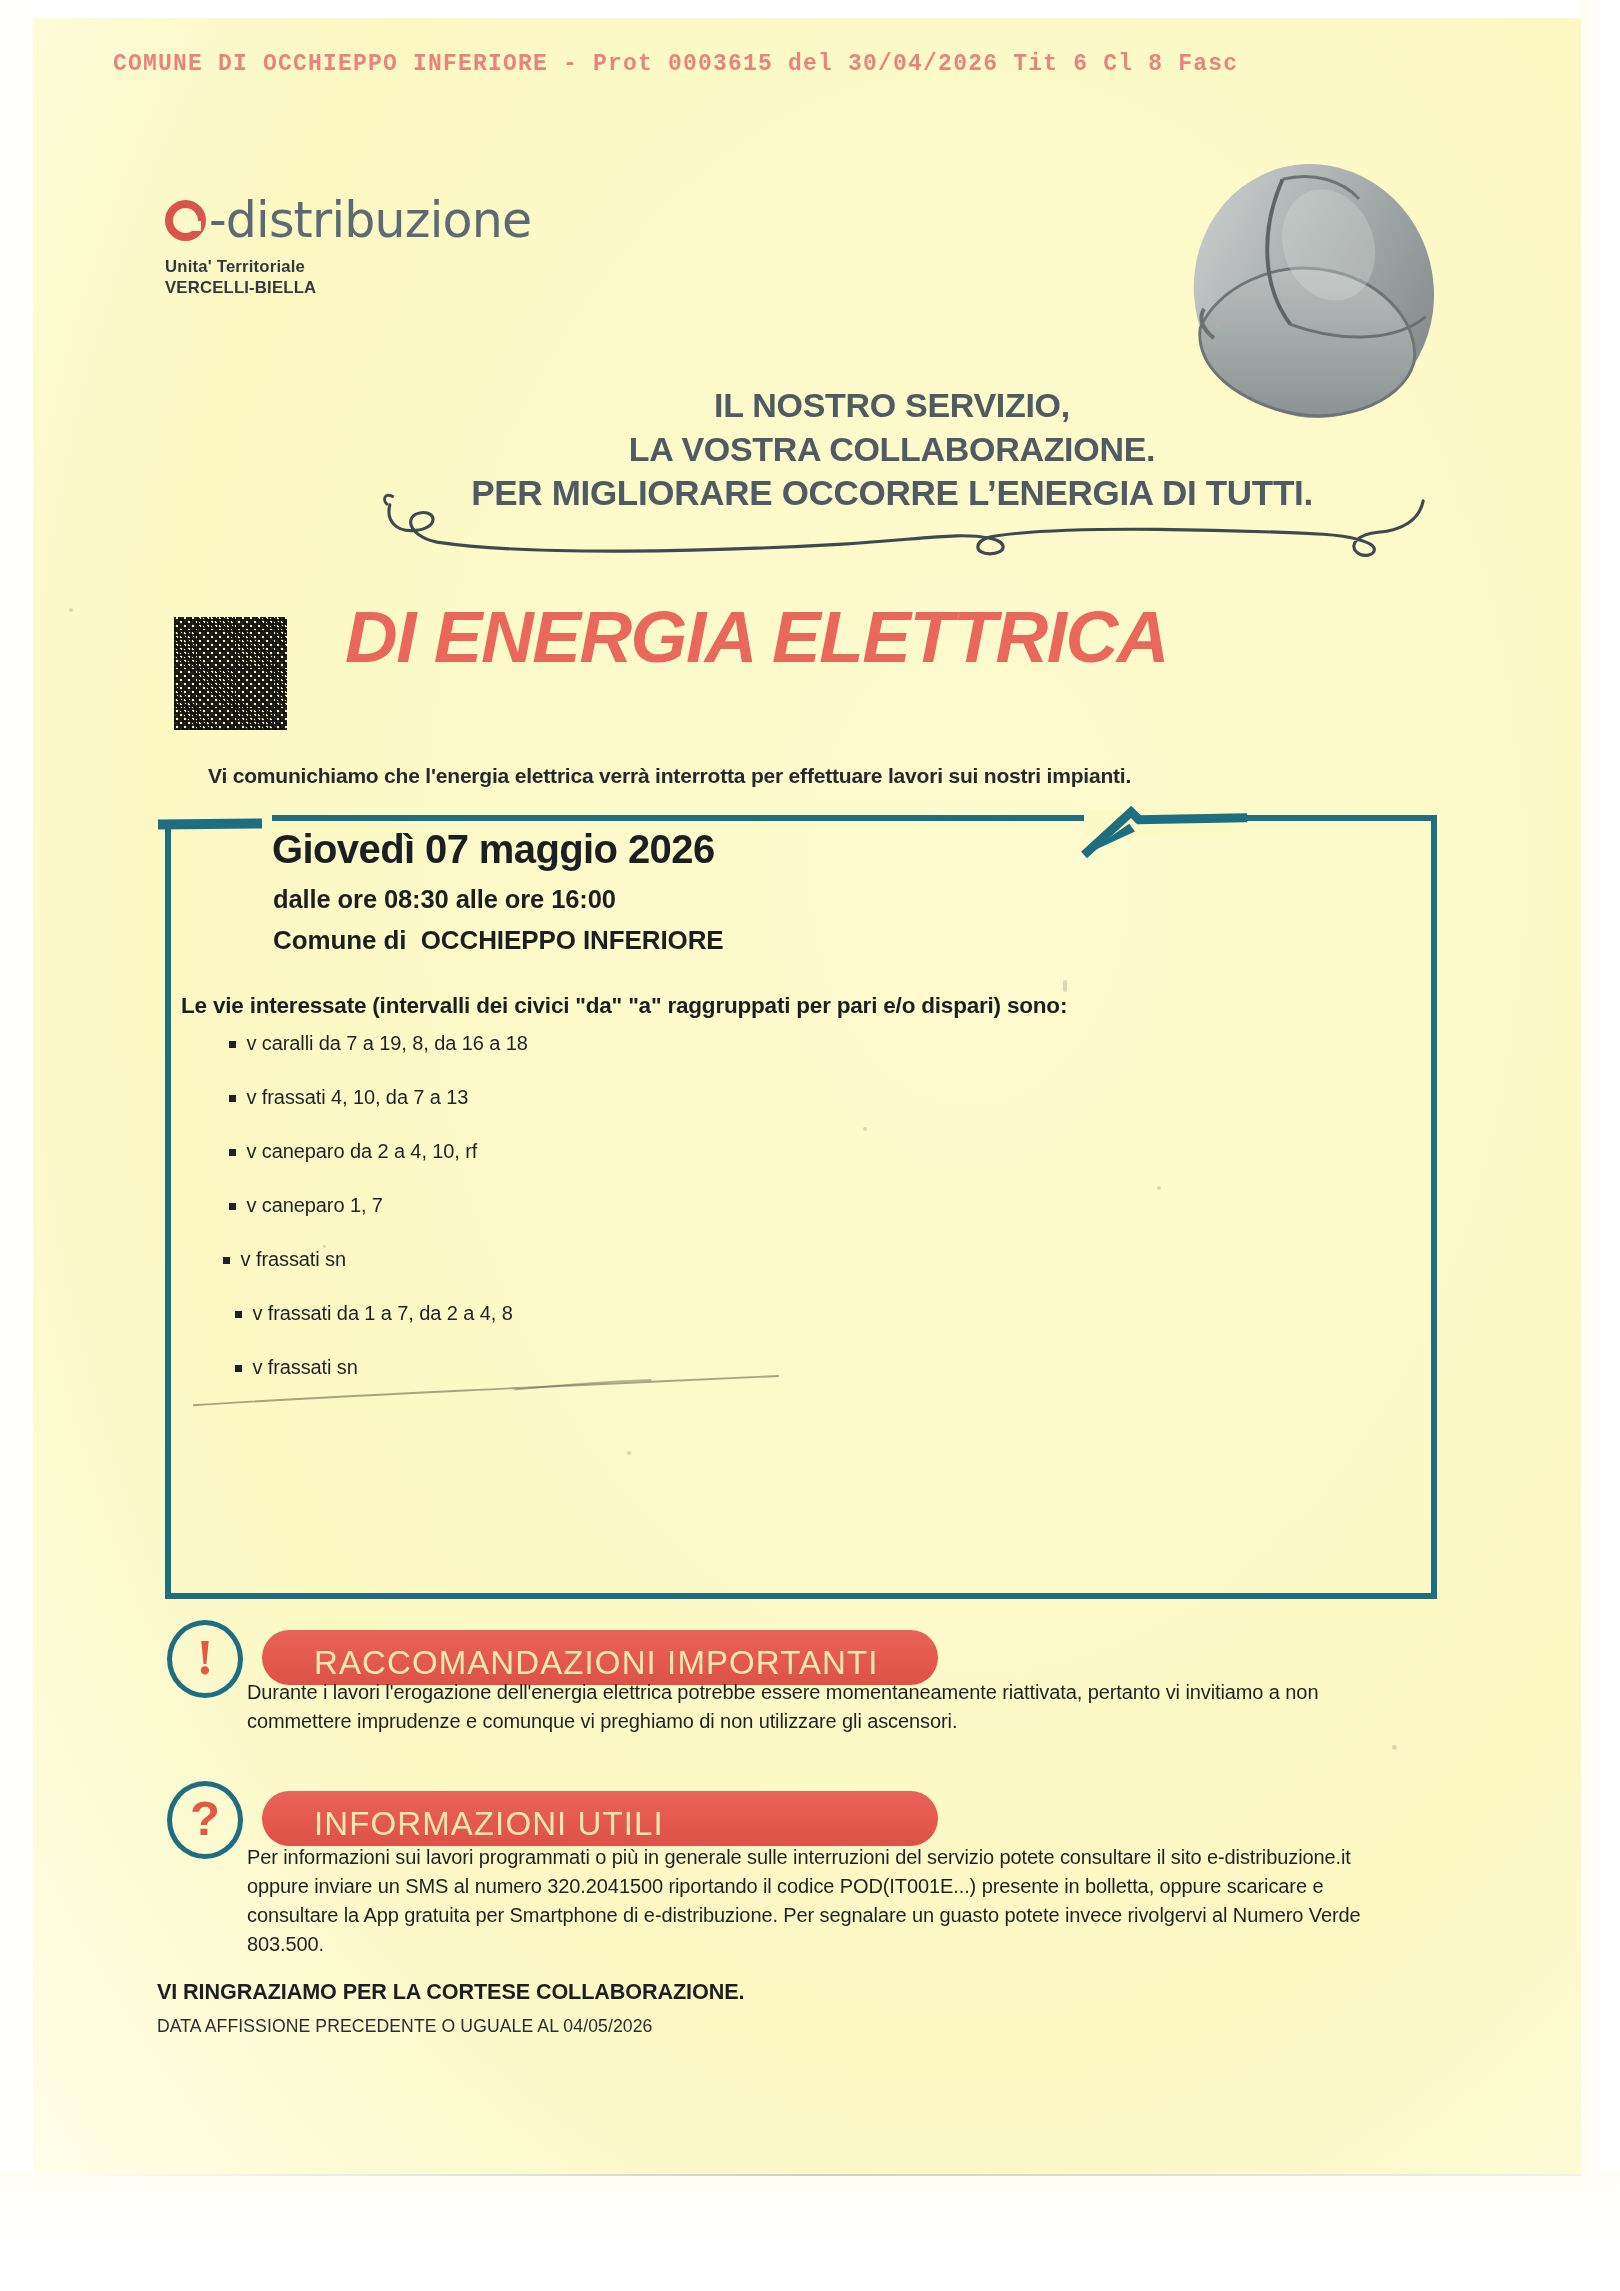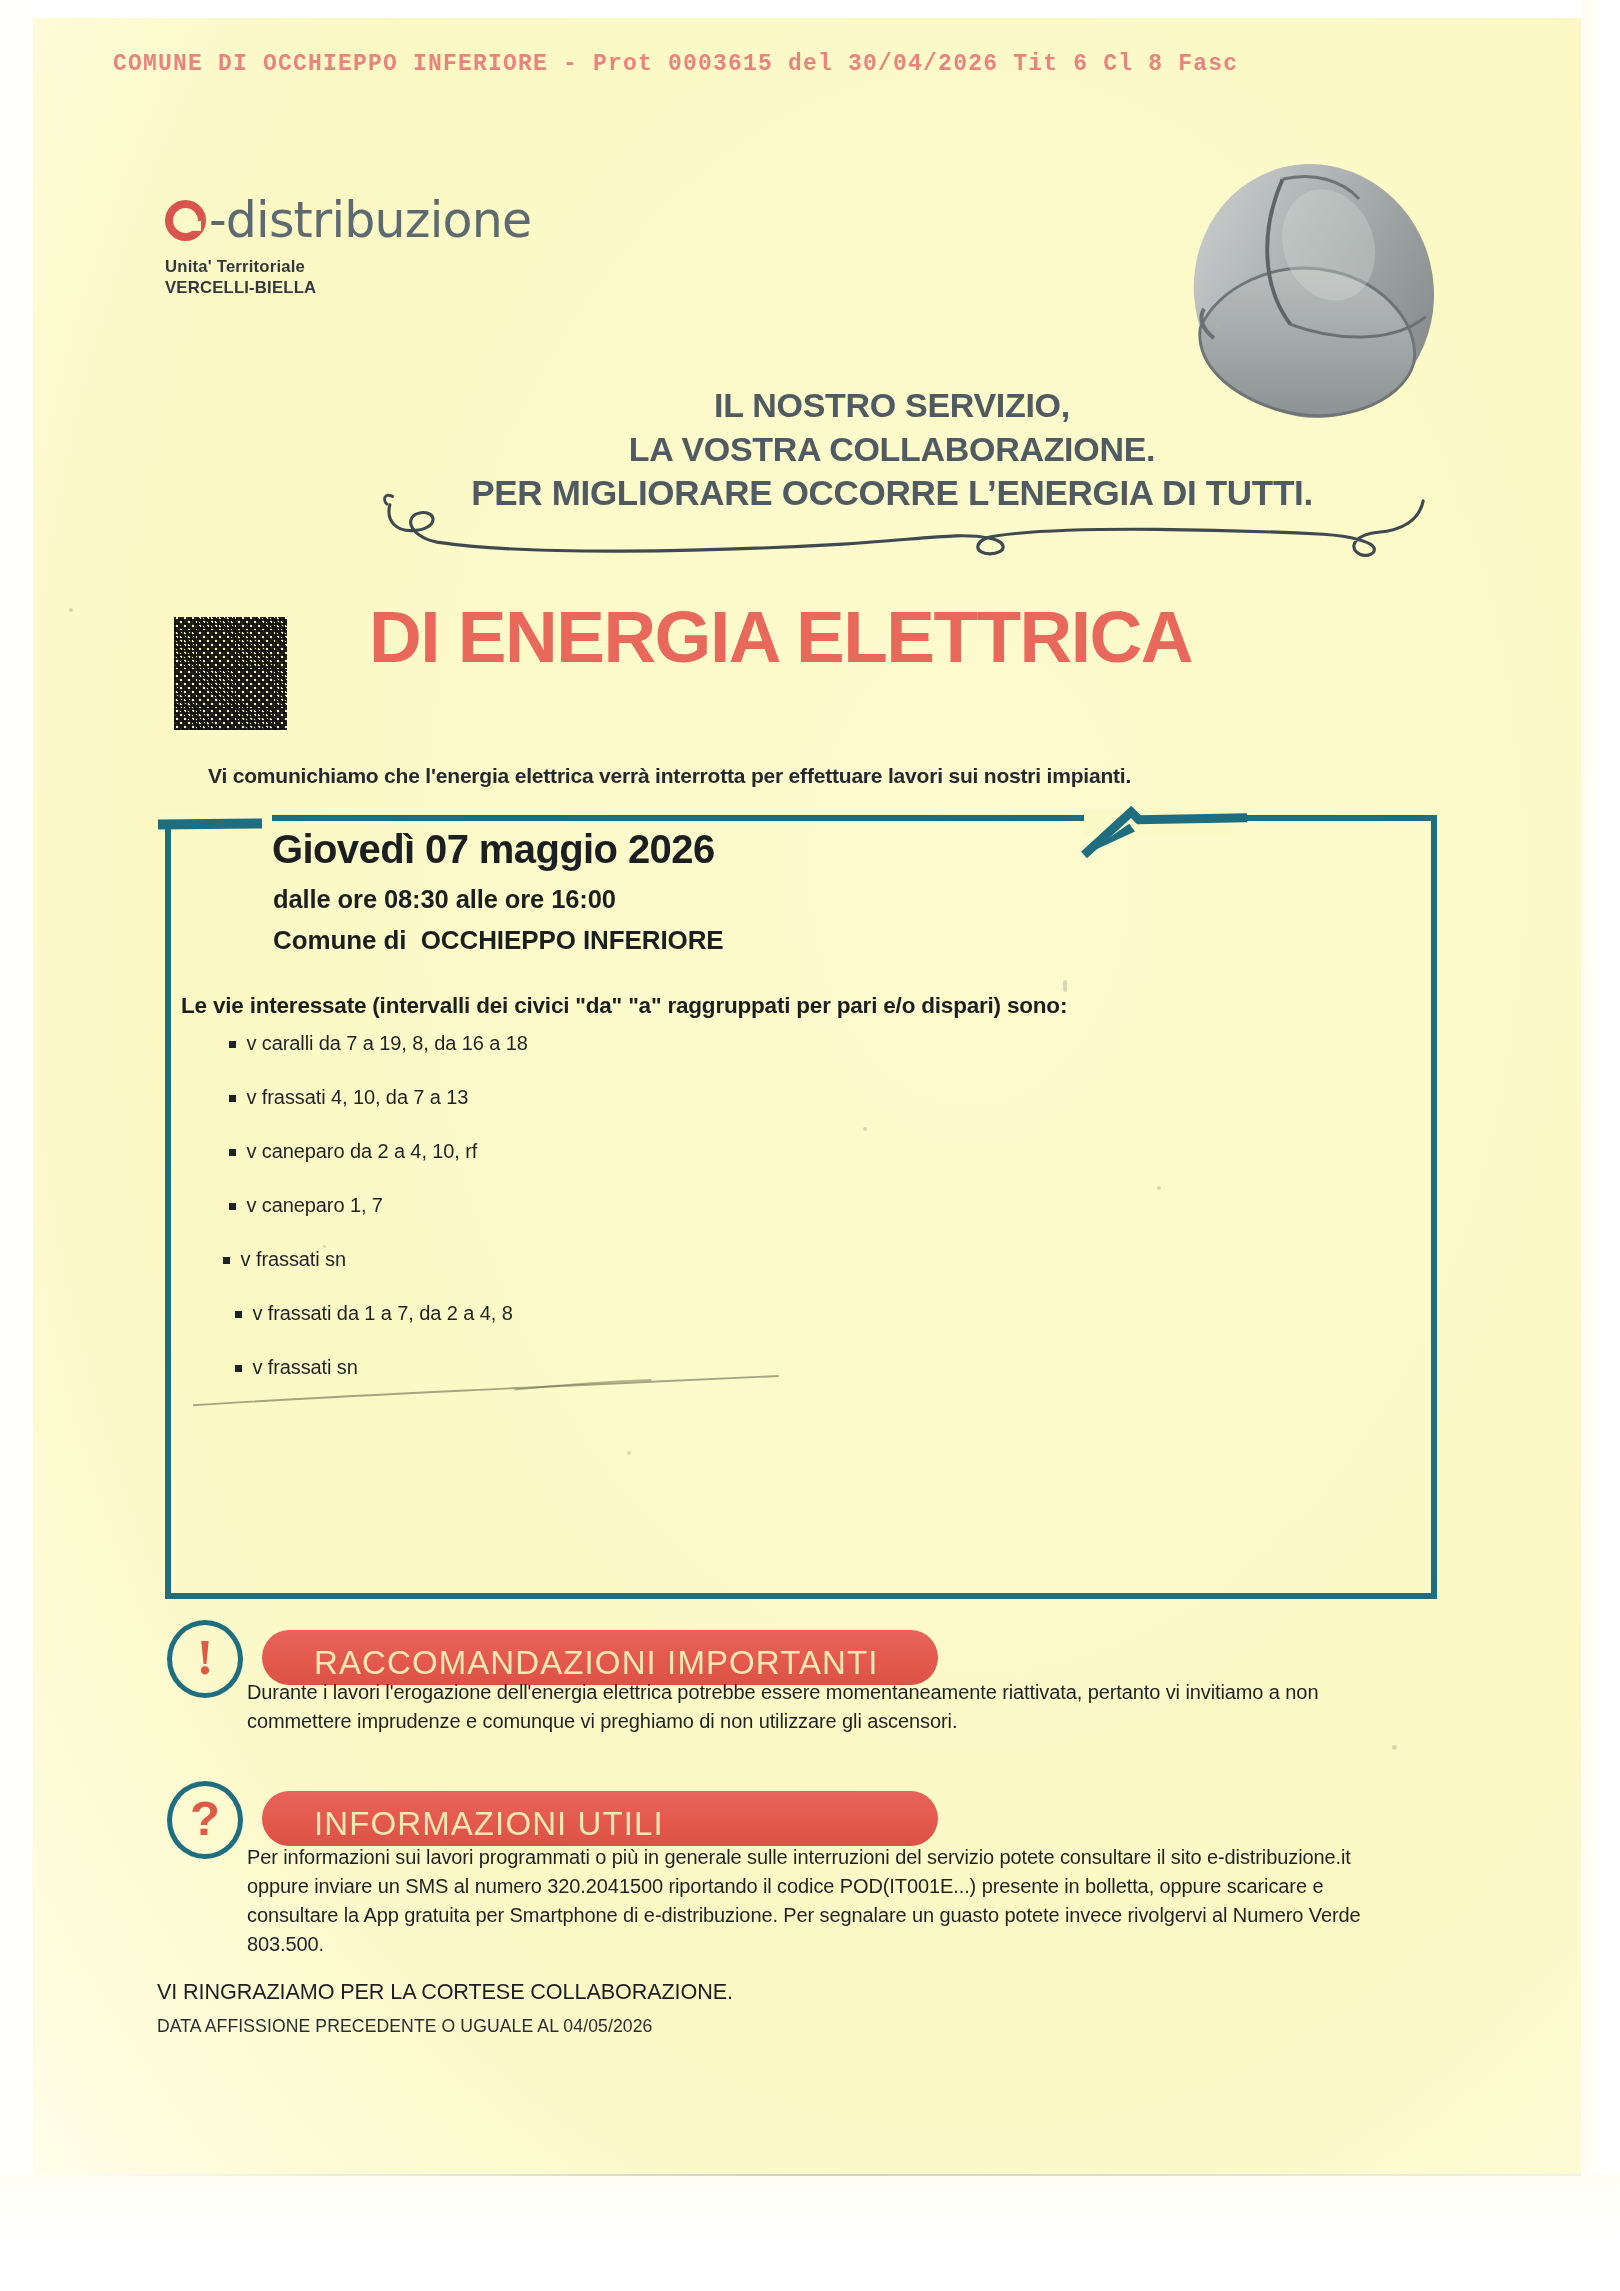--- a/index.html
+++ b/index.html
@@ -79,21 +79,21 @@
       repeating-linear-gradient(45deg,#111 0 2.9px,#f7f5c8 2.9px 5.9px);
     background-blend-mode:multiply,multiply,normal;
     opacity:.93;
   }
   .bigtitle{
     position:absolute;left:312px;top:602px;width:1176px;
     color:#e8685c;font-weight:700;font-size:73px;line-height:.96;
     letter-spacing:-1.5px;font-family:"Liberation Sans",sans-serif;
     text-align:left;
   }
-  .bigtitle .t2{display:block;margin-left:57px;}
+  .bigtitle .t2{display:block;margin-left:33px;font-style:italic;}
 
   .lead{
     position:absolute;left:208px;top:764px;width:1215px;
     font-size:21px;font-weight:700;color:#26292c;letter-spacing:-0.2px;
   }
 
   
   .tealbox{
     position:absolute;left:165px;top:815px;width:1272px;height:784px;
     border:6.9px solid #1f6e80;box-sizing:border-box;background:transparent;
@@ -167,21 +167,21 @@
   }
   .badge-glyph.q{font-size:49px;font-family:"Liberation Sans",sans-serif;}
 
   .para{
     position:absolute;left:247px;width:1166px;
     font-size:20px;line-height:1.45;color:#1f2225;letter-spacing:-0.1px;
   }
 
   .thanks{
     position:absolute;left:157px;top:1979px;
-    font-size:21.6px;font-weight:400;color:#1c1f22;letter-spacing:-0.1px;
+    font-size:21.6px;font-weight:700;color:#1c1f22;letter-spacing:-0.1px;
   }
   .affissione{
     position:absolute;left:157px;top:2016px;
     font-size:17.6px;font-weight:400;color:#2a2d30;letter-spacing:0.1px;
   }
 
   
   .speck{position:absolute;background:#b9b49a;border-radius:50%;opacity:.5;}
 </style>
 </head>

